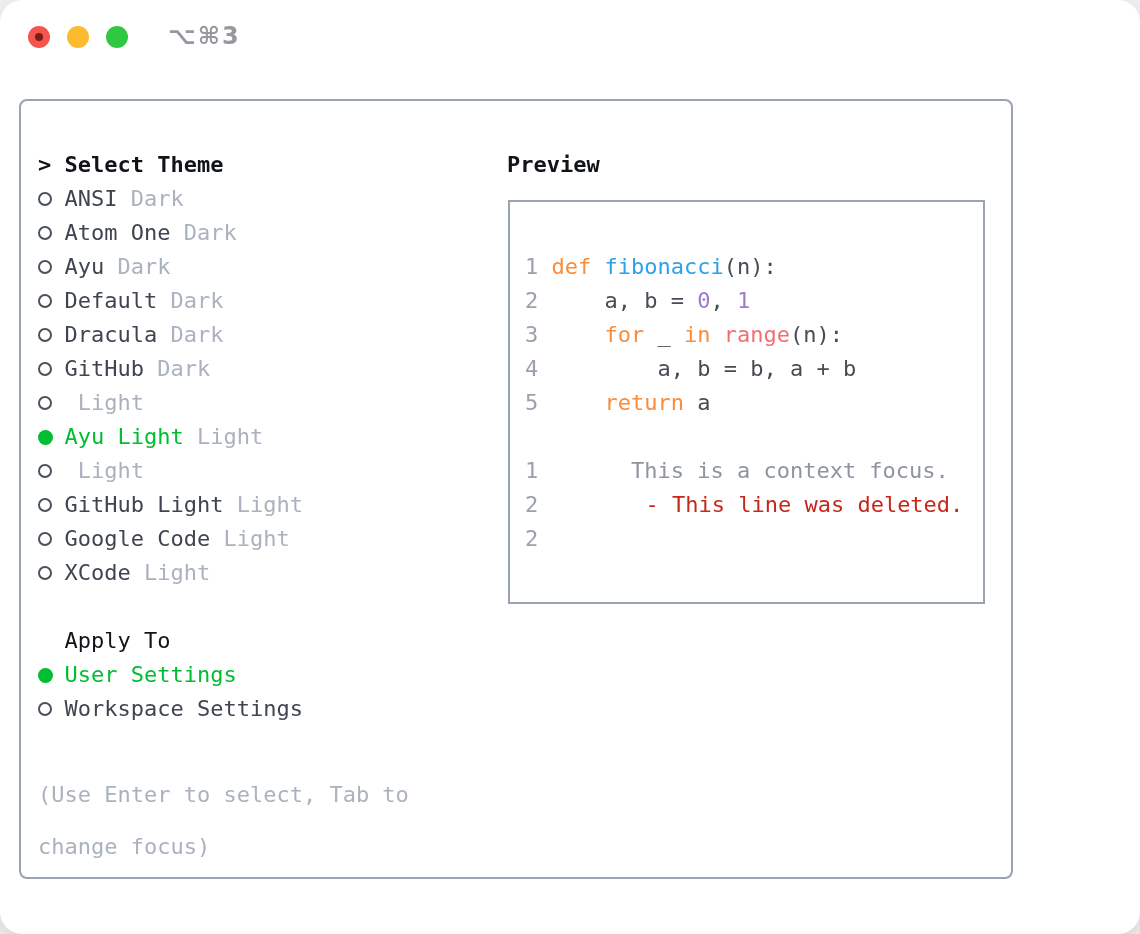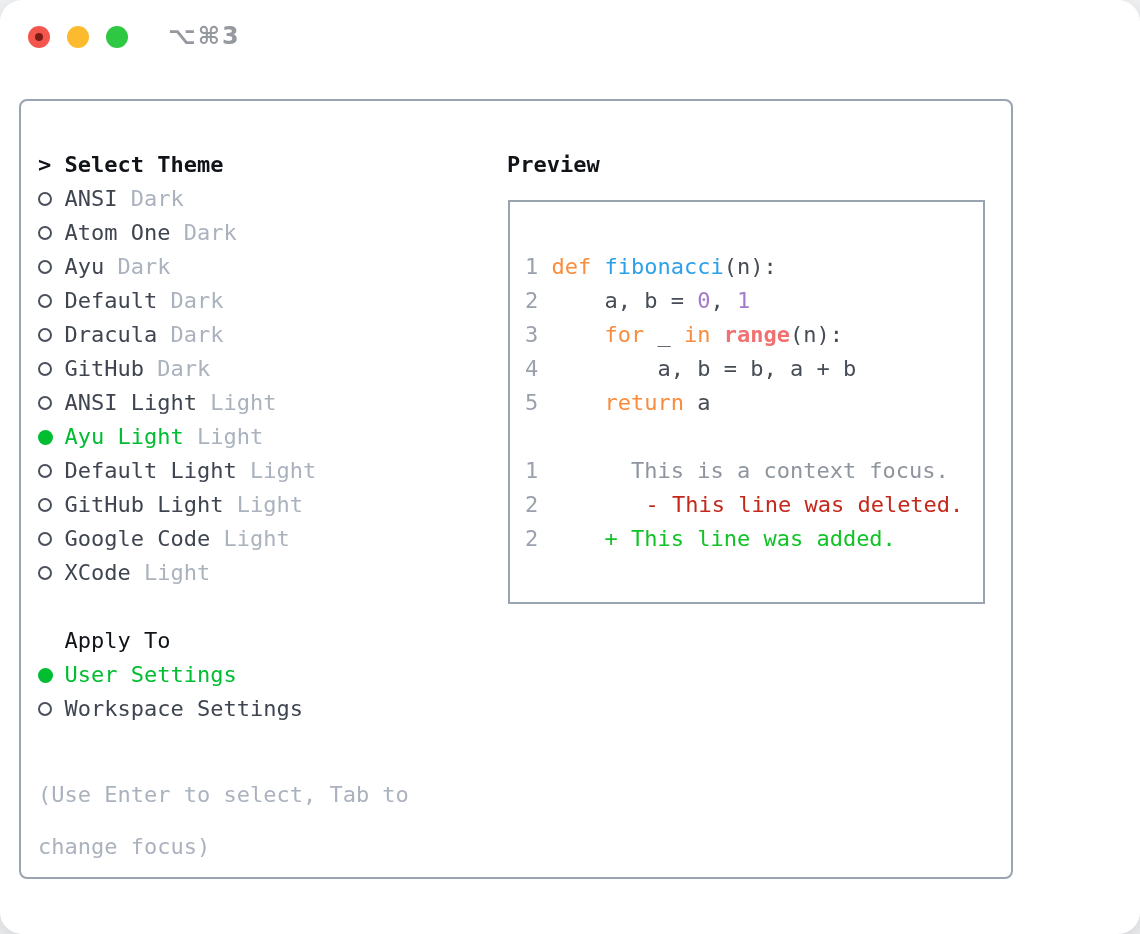--- a/index.html
+++ b/index.html
@@ -38,21 +38,21 @@
     font-weight:700;color:var(--header_text);margin-left:9px;}
   .preview-box{position:absolute;left:487px;top:99px;width:477px;height:404px;
     border:2px solid var(--panel_border);padding:48px 0 0 15px;overflow:hidden;background:#fff;}
   .crow{display:flex;height:34px;line-height:34px;white-space:pre;}
   .lineno{flex:none;width:2ch;color:var(--lineno);white-space:pre;}
   .crow span{white-space:pre;}
   .c-plain{color:var(--code_plain);}
   .c-kw{color:var(--code_keyword);}
   .c-fn{color:var(--code_function);}
   .c-num{color:var(--code_number);}
-  .c-call{color:var(--code_call);font-weight:bold;}
+  .c-call{color:var(--code_call);}
   .c-ctx{color:var(--diff_context);}
   .c-del{color:var(--diff_deleted);margin-left:41px;}
   .c-add{color:var(--diff_added);}
 </style>
 </head>
 <body>
 
 <div class="window">
   <div class="titlebar">
     <div class="lights" id="lights">
@@ -70,23 +70,23 @@
       <div class="row">
         <span class="marker prompt">&gt;</span><span class="h">Select Theme</span>
       </div>
       <div id="theme-list">
           <div class="row theme-row"><span class="marker"><i class="circle"></i></span><span class="name">ANSI</span><span class="tag">Dark</span></div>
           <div class="row theme-row"><span class="marker"><i class="circle"></i></span><span class="name">Atom One</span><span class="tag">Dark</span></div>
           <div class="row theme-row"><span class="marker"><i class="circle"></i></span><span class="name">Ayu</span><span class="tag">Dark</span></div>
           <div class="row theme-row"><span class="marker"><i class="circle"></i></span><span class="name">Default</span><span class="tag">Dark</span></div>
           <div class="row theme-row"><span class="marker"><i class="circle"></i></span><span class="name">Dracula</span><span class="tag">Dark</span></div>
           <div class="row theme-row"><span class="marker"><i class="circle"></i></span><span class="name">GitHub</span><span class="tag">Dark</span></div>
-          <div class="row theme-row"><span class="marker"><i class="circle"></i></span><span class="name">ANSI Light</span><span class="tag">Light</span></div>
+          <div class="row theme-row"><span class="marker"><i class="circle"></i></span><span class="tag">Light</span></div>
           <div class="row theme-row selected"><span class="marker"><i class="circle"></i></span><span class="name">Ayu Light</span><span class="tag">Light</span></div>
-          <div class="row theme-row"><span class="marker"><i class="circle"></i></span><span class="name">Default Light</span><span class="tag">Light</span></div>
+          <div class="row theme-row"><span class="marker"><i class="circle"></i></span><span class="tag">Light</span></div>
           <div class="row theme-row"><span class="marker"><i class="circle"></i></span><span class="name">GitHub Light</span><span class="tag">Light</span></div>
           <div class="row theme-row"><span class="marker"><i class="circle"></i></span><span class="name">Google Code</span><span class="tag">Light</span></div>
           <div class="row theme-row"><span class="marker"><i class="circle"></i></span><span class="name">XCode</span><span class="tag">Light</span></div>
         </div>
       <div class="blank"></div>
       <div class="row">
         <span class="marker"></span><span class="ah">Apply To</span>
       </div>
       <div id="apply-list">
           <div class="row apply-row selected"><span class="marker"><i class="circle"></i></span><span class="name">User Settings</span></div>
@@ -103,17 +103,17 @@
     <div class="preview-box">
       <div id="preview-lines">
           <div class="crow"><span class="lineno">1</span><span class="c-kw">def</span><span class="c-plain"> </span><span class="c-fn">fibonacci</span><span class="c-plain">(n):</span></div>
           <div class="crow"><span class="lineno">2</span><span class="c-plain">    a, b = </span><span class="c-num">0</span><span class="c-plain">, </span><span class="c-num">1</span></div>
           <div class="crow"><span class="lineno">3</span><span class="c-plain">    </span><span class="c-kw">for</span><span class="c-plain"> _ </span><span class="c-kw">in</span><span class="c-plain"> </span><span class="c-call">range</span><span class="c-plain">(n):</span></div>
           <div class="crow"><span class="lineno">4</span><span class="c-plain">        a, b = b, a + b</span></div>
           <div class="crow"><span class="lineno">5</span><span class="c-plain">    </span><span class="c-kw">return</span><span class="c-plain"> a</span></div>
           <div class="crow"><span class="lineno"></span></div>
           <div class="crow"><span class="lineno">1</span><span class="c-ctx">      This is a context focus.</span></div>
           <div class="crow"><span class="lineno">2</span><span class="c-plain">    </span><span class="c-del">- This line was deleted.</span></div>
-          <div class="crow"><span class="lineno">2</span><span class="c-plain">    </span><span class="c-add">+ This line was added.</span></div>
+          <div class="crow"><span class="lineno">2</span><span class="c-plain">    </span></div>
         </div>
     </div>
   </div>
 </div>
 
 </body></html>

